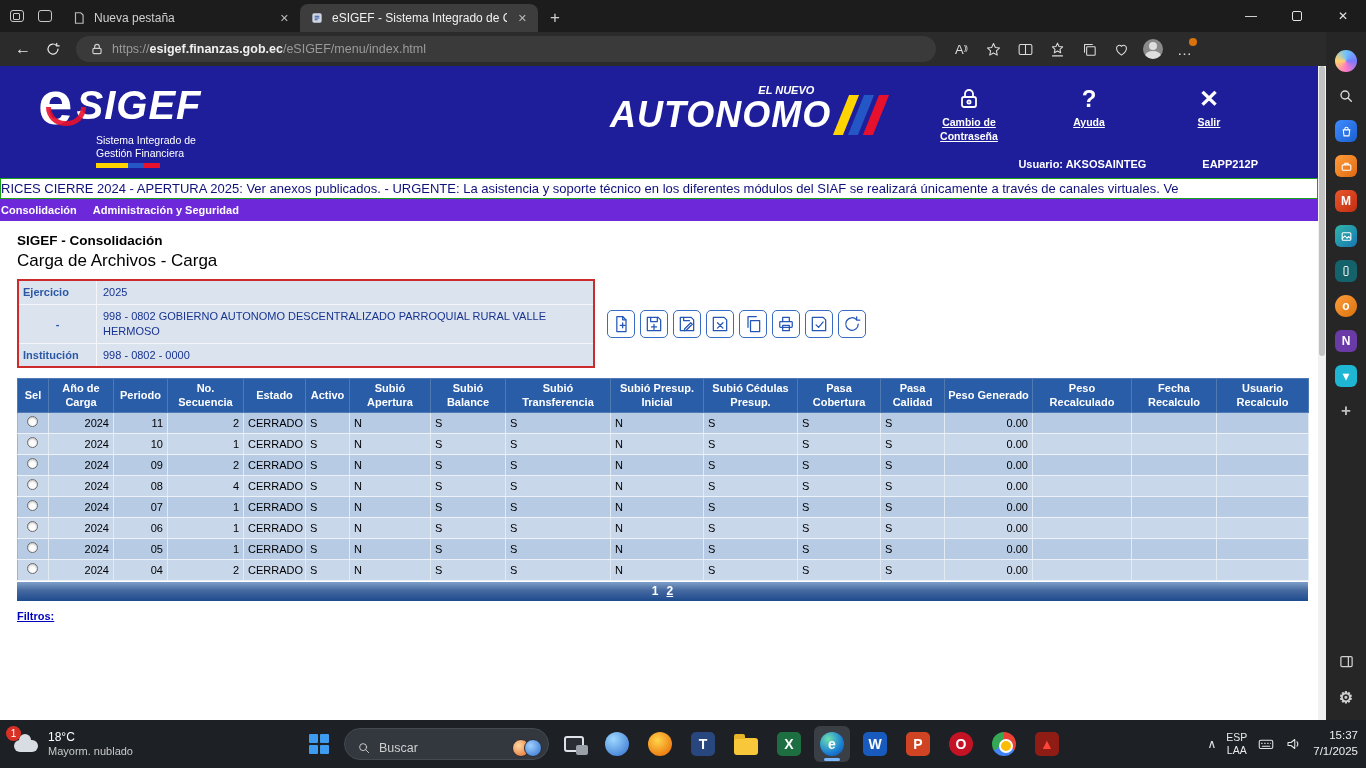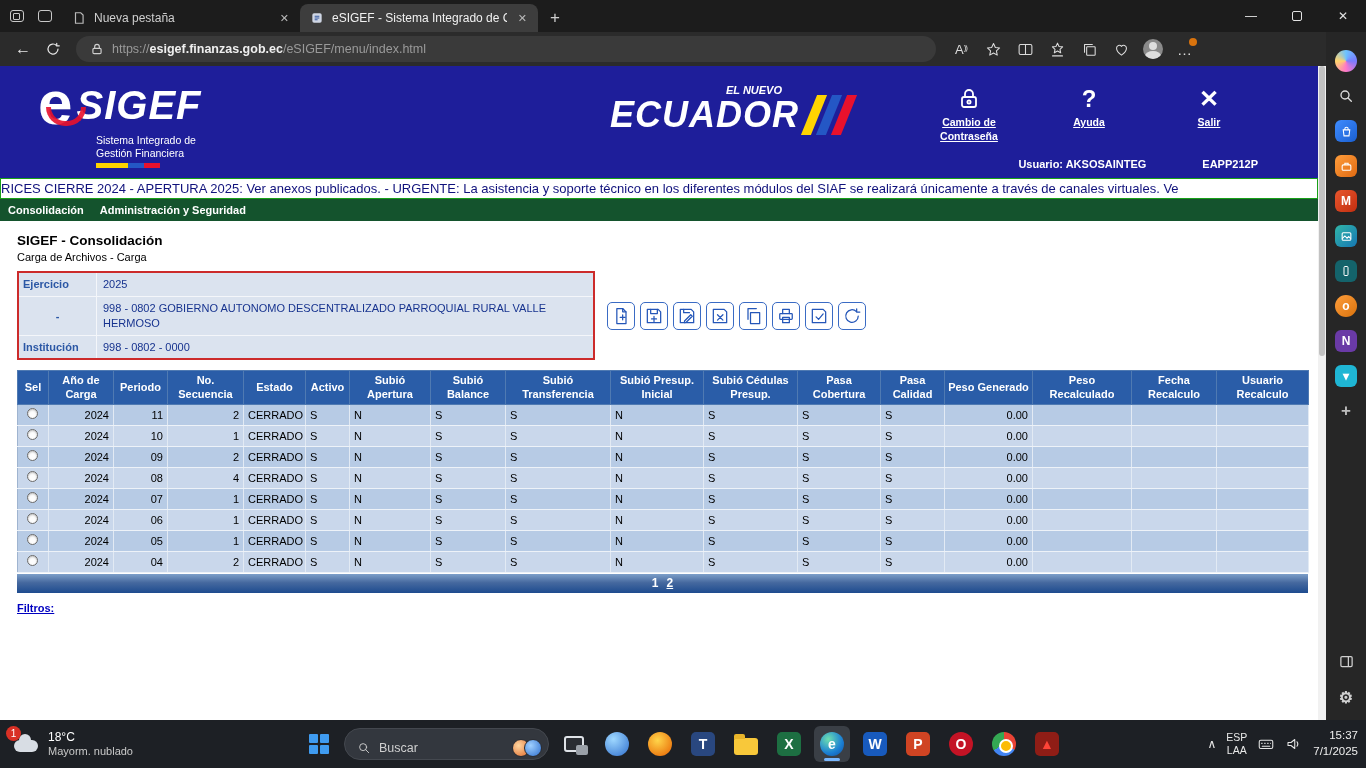--- a/index.html
+++ b/index.html
@@ -83,26 +83,26 @@
   .hdr-actions { position:absolute; right:68px; top:18px; display:flex; gap:38px; }
   .h-action { display:flex; flex-direction:column; align-items:center; width:82px; color:#fff; cursor:pointer; }
   .h-action .glyph { height:30px; display:flex; align-items:center; justify-content:center; font-size:24px; font-weight:bold; }
   .h-action svg { stroke:#fff; fill:none; stroke-width:1.8; stroke-linecap:round; }
   .h-label { font-size:10.5px; font-weight:bold; text-decoration:underline; text-align:center; line-height:1.3; margin-top:2px; }
   .user-row { position:absolute; right:60px; bottom:8px; display:flex; gap:56px; color:#fff; font-size:11px; font-weight:bold;text-align:center; }
 
   .marquee { width:100%; height:21px; background:#fff; border:1px solid #18a018; display:flex; align-items:center; overflow:hidden; }
   .marquee span { font-size:13px; color:#10127c; white-space:nowrap; }
 
-  .menubar { width:100%; height:22px; background:#14532d; display:flex; align-items:center; padding-left:8px; gap:16px; }
+  .menubar { width:100%; height:22px; background:#6d28d9; display:flex; align-items:center; padding-left:1px; gap:16px; }
   .menu-item { color:#fff; font-size:11px; font-weight:bold; cursor:pointer; }
 
   .content { padding:12px 0 0 17px; }
   .pg-title { font-size:13.5px; font-weight:bold; color:#000; }
-  .pg-sub { font-size:11px; color:#000; margin-top:3px; }
+  .pg-sub { font-size:17px; color:#000; margin-top:3px; }
 
   .panel-row { display:flex; align-items:center; margin-top:8px; }
   .form-panel { width:578px; border:2px solid #cc2b2b; background:#dbe3ef; }
   .f-row { display:flex; border-bottom:1px solid #f4f6fa; }
   .f-row:last-child { border-bottom:none; }
   .f-label { width:78px; padding:4px 4px; font-size:11px; font-weight:bold; color:#2b57a5;
     border-right:1px solid #f4f6fa; display:flex; align-items:center; }
   .f-label.center { justify-content:center; }
   .f-value { flex:1; padding:4px 6px; font-size:11px; color:#17338f; line-height:1.35; display:flex; align-items:center; }
 
@@ -347,21 +347,21 @@
           <span>Gestión Financiera</span>
         </div>
         <div class="flagbar">
             <i class="fy"></i>
             <i class="fb"></i>
             <i class="fr"></i>
           </div>
       </div>
 
       <div class="brand">
-        <span class="brand-main">ECUADOR</span>
+        <span class="brand-main">AUTONOMO</span>
         <span class="brand-top">EL NUEVO</span>
         <span class="stripes">
             <i class="s1"></i>
             <i class="s2"></i>
             <i class="s3"></i>
           </span>
       </div>
 
       <div class="hdr-actions">
         <div class="h-action">

